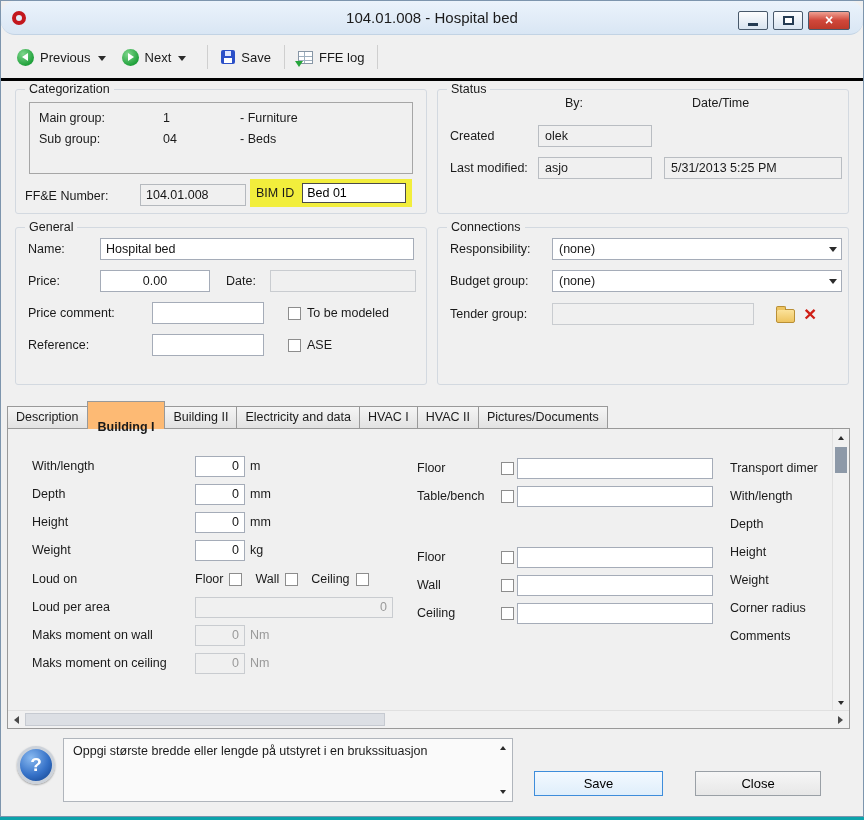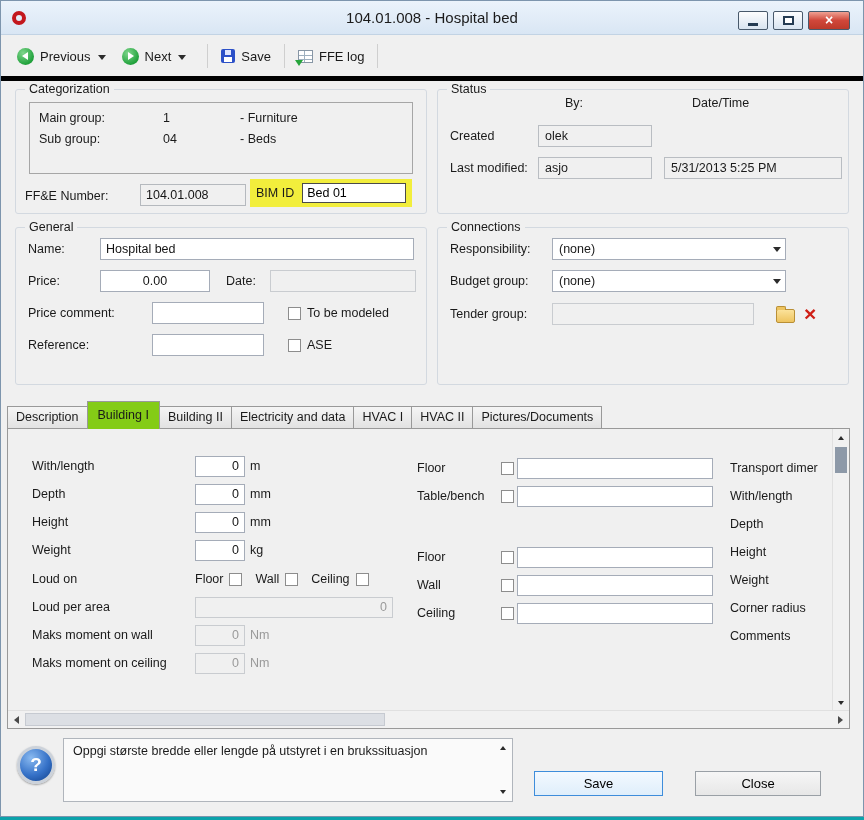--- a/index.html
+++ b/index.html
@@ -3,33 +3,33 @@
 <meta charset="utf-8">
 <style>
   *{box-sizing:border-box;margin:0;padding:0;}
   html,body{width:864px;height:820px;}
   body{position:relative;font-family:"Liberation Sans","DejaVu Sans",sans-serif;font-size:12.5px;color:#1a1a1a;background:#e8e8e8;overflow:hidden;}
 
   .window{position:absolute;left:0;top:0;width:864px;height:817px;background:#f0f0f0;border:1px solid #7d95ad;}
   .bottom-strip{position:absolute;left:0;top:817px;width:864px;height:3px;background:#0da3ab;}
 
   
-  .titlebar{position:absolute;left:0;top:0;right:0;height:34px;background:linear-gradient(#ebf3fb,#d9e6f4);border-bottom:1px solid #c2d3e4;}
+  .titlebar{position:absolute;left:0;top:0;right:0;height:34px;background:linear-gradient(#ebf3fb,#d9e6f4);border-bottom:1px solid #c2d3e4;border-radius:14px;}
   .title{position:absolute;left:0;right:0;top:0;height:34px;line-height:33px;text-align:center;font-size:15px;color:#1b1b1b;}
   .app-icon{position:absolute;left:9px;top:8px;width:18px;height:18px;display:flex;align-items:center;justify-content:center;}
   .app-icon .ring{width:14px;height:14px;border:4px solid #c3171d;border-radius:50%;}
   .win-controls{position:absolute;right:13px;top:10px;display:flex;gap:5px;}
   .wbtn{width:30px;height:19px;border:1px solid #48596b;border-radius:2px;display:flex;align-items:center;justify-content:center;background:linear-gradient(#fdfdfe,#d8e4f0);}
   .wbtn.close{width:42px;background:linear-gradient(#efa193,#d0473a 50%,#bd3a2a);}
   .min-glyph{width:10px;height:3px;background:#243b52;margin-top:7px;}
   .max-glyph{width:11px;height:9px;border:2px solid #243b52;background:#fff;}
   .close-glyph{color:#fff;font-size:14px;font-weight:bold;line-height:15px;}
 
   
-  .toolbar{position:absolute;left:0;top:35px;right:0;height:45px;display:flex;align-items:center;padding-left:12px;border-bottom:5px solid #000000;}
+  .toolbar{position:absolute;left:0;top:35px;right:0;height:45px;display:flex;align-items:center;padding-left:12px;border-bottom:3px solid #000000;}
   .tbtn{display:flex;align-items:center;gap:6px;padding:4px;}
   .tlabel{font-size:13px;}
   .circ{width:17px;height:17px;border-radius:50%;display:flex;align-items:center;justify-content:center;flex:none;
         background:radial-gradient(circle at 35% 30%,#7fd68c,#21a23c 70%,#15822c);}
   .tri-left{width:0;height:0;border-top:4px solid transparent;border-bottom:4px solid transparent;border-right:6px solid #fff;margin-right:1px;}
   .tri-right{width:0;height:0;border-top:4px solid transparent;border-bottom:4px solid transparent;border-left:6px solid #fff;margin-left:1px;}
   .caret{padding:4px 3px;margin-right:9px;}
   .tri-down{width:0;height:0;border-left:4px solid transparent;border-right:4px solid transparent;border-top:5px solid #2b2b2b;display:inline-block;}
   .tri-up{width:0;height:0;border-left:4px solid transparent;border-right:4px solid transparent;border-bottom:5px solid #2b2b2b;display:inline-block;}
   .tri-sm{border-left-width:3.5px;border-right-width:3.5px;border-top-width:4px;border-bottom-width:4px;}
@@ -73,32 +73,32 @@
   .s-head.dt{left:254px;}
   .s-lbl{position:absolute;left:12px;}
   .s-field{position:absolute;height:22px;background:#f0f0f0;border:1px solid #b9bdc2;padding:3px 6px;}
 
   
   .g-row,.c-row{position:absolute;left:12px;display:flex;align-items:center;height:22px;}
   .w72{width:72px;} .w124{width:124px;}
   .cb-label{margin-left:6px;}
   .checkbox{width:13px;height:13px;background:#fff;border:1px solid #8d8d8d;display:inline-block;flex:none;}
   .c-lbl{width:102px;flex:none;}
-  .combo{position:relative;width:234px;height:22px;border:1px solid #a5acb8;background:#fff;}
+  .combo{position:relative;width:290px;height:22px;border:1px solid #a5acb8;background:#fff;}
   .combo-val{position:absolute;left:6px;top:3px;}
   .combo-arrow{position:absolute;right:0;top:0;width:17px;height:100%;display:flex;align-items:center;justify-content:center;}
   .folder{position:relative;width:19px;height:14px;background:linear-gradient(#fbe29a,#eec45f);border:1px solid #b98f35;border-radius:2px;margin-top:3px;flex:none;}
   .folder::before{content:"";position:absolute;top:-4px;left:-1px;width:8px;height:3px;background:#eec45f;border:1px solid #b98f35;border-bottom:none;border-radius:2px 2px 0 0;}
   .red-x{color:#cf1f16;font-size:21px;font-weight:bold;line-height:18px;}
 
   
   .tabs{position:absolute;left:6px;top:405px;height:23px;display:flex;align-items:flex-end;z-index:5;}
   .tab{height:23px;line-height:21px;padding:0 8px;background:linear-gradient(#f5f5f5,#e2e2e2);border:1px solid #999;white-space:nowrap;}
   .tab + .tab{margin-left:-1px;}
-  .tab.active{height:28px;line-height:26px;background:#84cc16;border-bottom:none;z-index:6;position:relative;padding:0 10px;}
+  .tab.active{height:28px;line-height:26px;background:#fdba74;border-bottom:none;z-index:6;position:relative;padding:12px 10px;font-weight:bold;}
 
   .tabpanel{position:absolute;left:6px;top:427px;width:843px;height:301px;border:1px solid #999;background:#f0f0f0;}
 
   .brow{position:absolute;left:24px;display:flex;align-items:center;height:22px;}
   .blabel{width:163px;flex:none;}
   .bfield{width:50px;height:21px;}
   .wide{width:198px;height:21px;}
   .unit{margin-left:5px;}
   .unit.gray{color:#9a9a9a;}
   .loud-opt{display:flex;align-items:center;margin-right:13px;}

